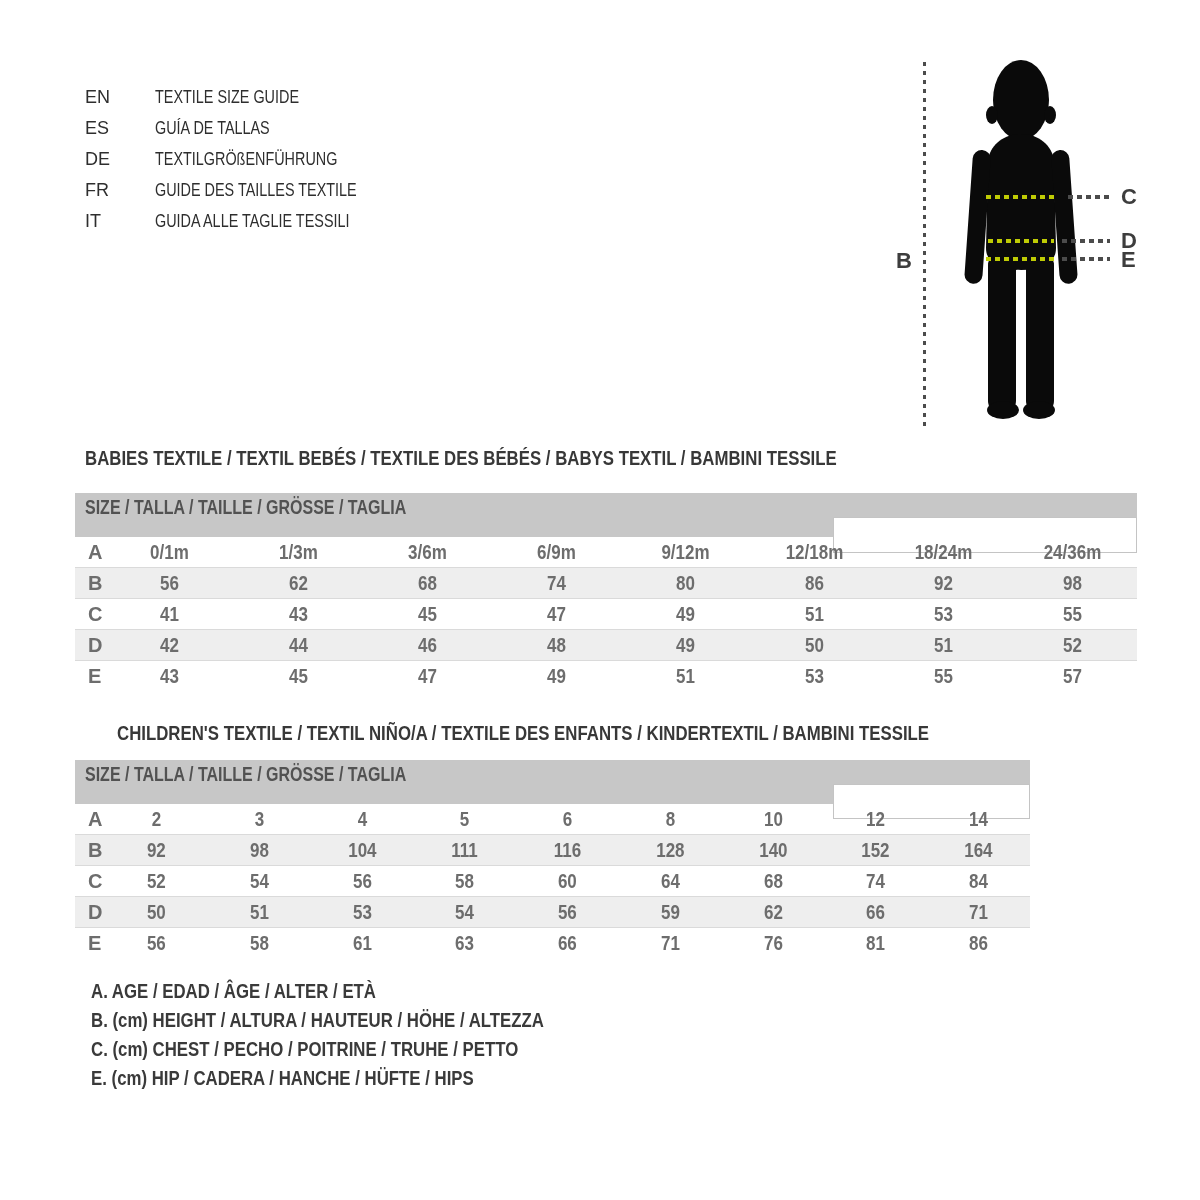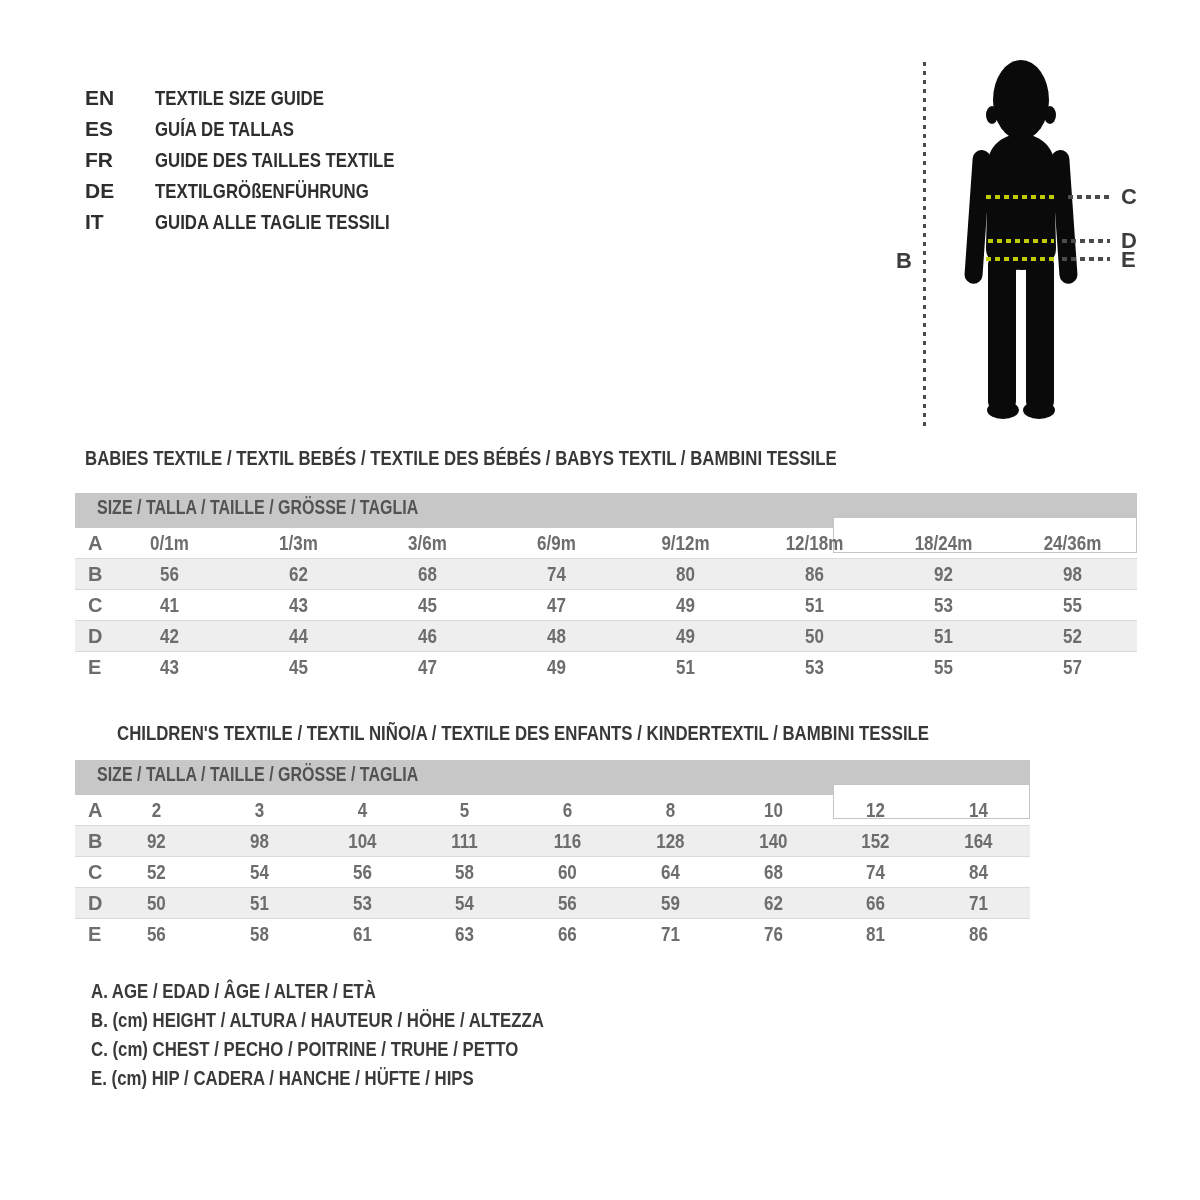--- a/index.html
+++ b/index.html
@@ -3,36 +3,36 @@
 <meta charset="utf-8">
 <style>
   html,body{margin:0;padding:0;background:#fff;}
   .page{position:relative;width:1200px;height:1200px;background:#ffffff;overflow:hidden;
         font-family:"Liberation Sans",sans-serif;-webkit-font-smoothing:antialiased;}
   .abs{position:absolute;}
   .cond{display:inline-block;transform:scaleX(0.8);transform-origin:0 50%;white-space:nowrap;}
 
   
   .lang-list{left:85px;top:82px;}
-  .lang-row{display:flex;height:31px;line-height:31px;font-size:21px;font-weight:700;color:#2e2e2e;}
+  .lang-row{display:flex;height:31px;line-height:31px;font-size:18px;font-weight:400;color:#2e2e2e;}
   .lang-code{width:70px;flex:0 0 70px;}
 
   
   .vline{width:3px;background:repeating-linear-gradient(180deg,#4b4b4b 0 4px,rgba(0,0,0,0) 4px 9px);}
   .dotline{height:4px;}
   .dot-green{background:repeating-linear-gradient(90deg,#bfcc04 0 5px,rgba(0,0,0,0) 5px 9px);}
   .dot-dark{background:repeating-linear-gradient(90deg,#4b4b4b 0 5px,rgba(0,0,0,0) 5px 9px);}
   .fig-label{font-size:22px;font-weight:700;color:#3d3d3d;line-height:22px;}
 
   
   .section-title{font-size:21px;font-weight:700;color:#383838;text-align:center;}
 
   
   .stable{position:absolute;}
-  .thead{height:35px;line-height:28px;background:#c7c7c7;padding-left:22px;
+  .thead{height:44px;line-height:28px;background:#c7c7c7;padding-left:10px;
          font-size:20px;font-weight:700;color:#525252;}
   .trow{display:grid;height:30px;line-height:30px;border-bottom:1px solid #dadada;
         font-size:20px;font-weight:700;color:#6d6d6d;}
   .trow:last-child{border-bottom:none;}
   .trow.striped{background:#eeeeee;}
   .tlabel{padding-left:13px;text-align:left;position:relative;z-index:2;}
   .tcell{text-align:center;position:relative;z-index:2;transform:scaleX(0.85);}
   .hlbox{position:absolute;background:#ffffff;border:1px solid #c4c4c4;z-index:1;}
 
   
@@ -46,26 +46,26 @@
   <div class="abs lang-list">
     <div class="lang-row">
       <span class="lang-code">EN</span>
       <span class="cond">TEXTILE SIZE GUIDE</span>
     </div>
     <div class="lang-row">
       <span class="lang-code">ES</span>
       <span class="cond">GUÍA DE TALLAS</span>
     </div>
     <div class="lang-row">
+      <span class="lang-code">DE</span>
+      <span class="cond">TEXTILGRÖßENFÜHRUNG</span>
+    </div>
+    <div class="lang-row">
       <span class="lang-code">FR</span>
       <span class="cond">GUIDE DES TAILLES TEXTILE</span>
-    </div>
-    <div class="lang-row">
-      <span class="lang-code">DE</span>
-      <span class="cond">TEXTILGRÖßENFÜHRUNG</span>
     </div>
     <div class="lang-row">
       <span class="lang-code">IT</span>
       <span class="cond">GUIDA ALLE TAGLIE TESSILI</span>
     </div>
   </div>
 
   <div class="abs vline" style="left:923px;top:62px;height:366px;"></div>
   <div class="abs fig-label" style="left:896px;top:250px;">B</div>
 

